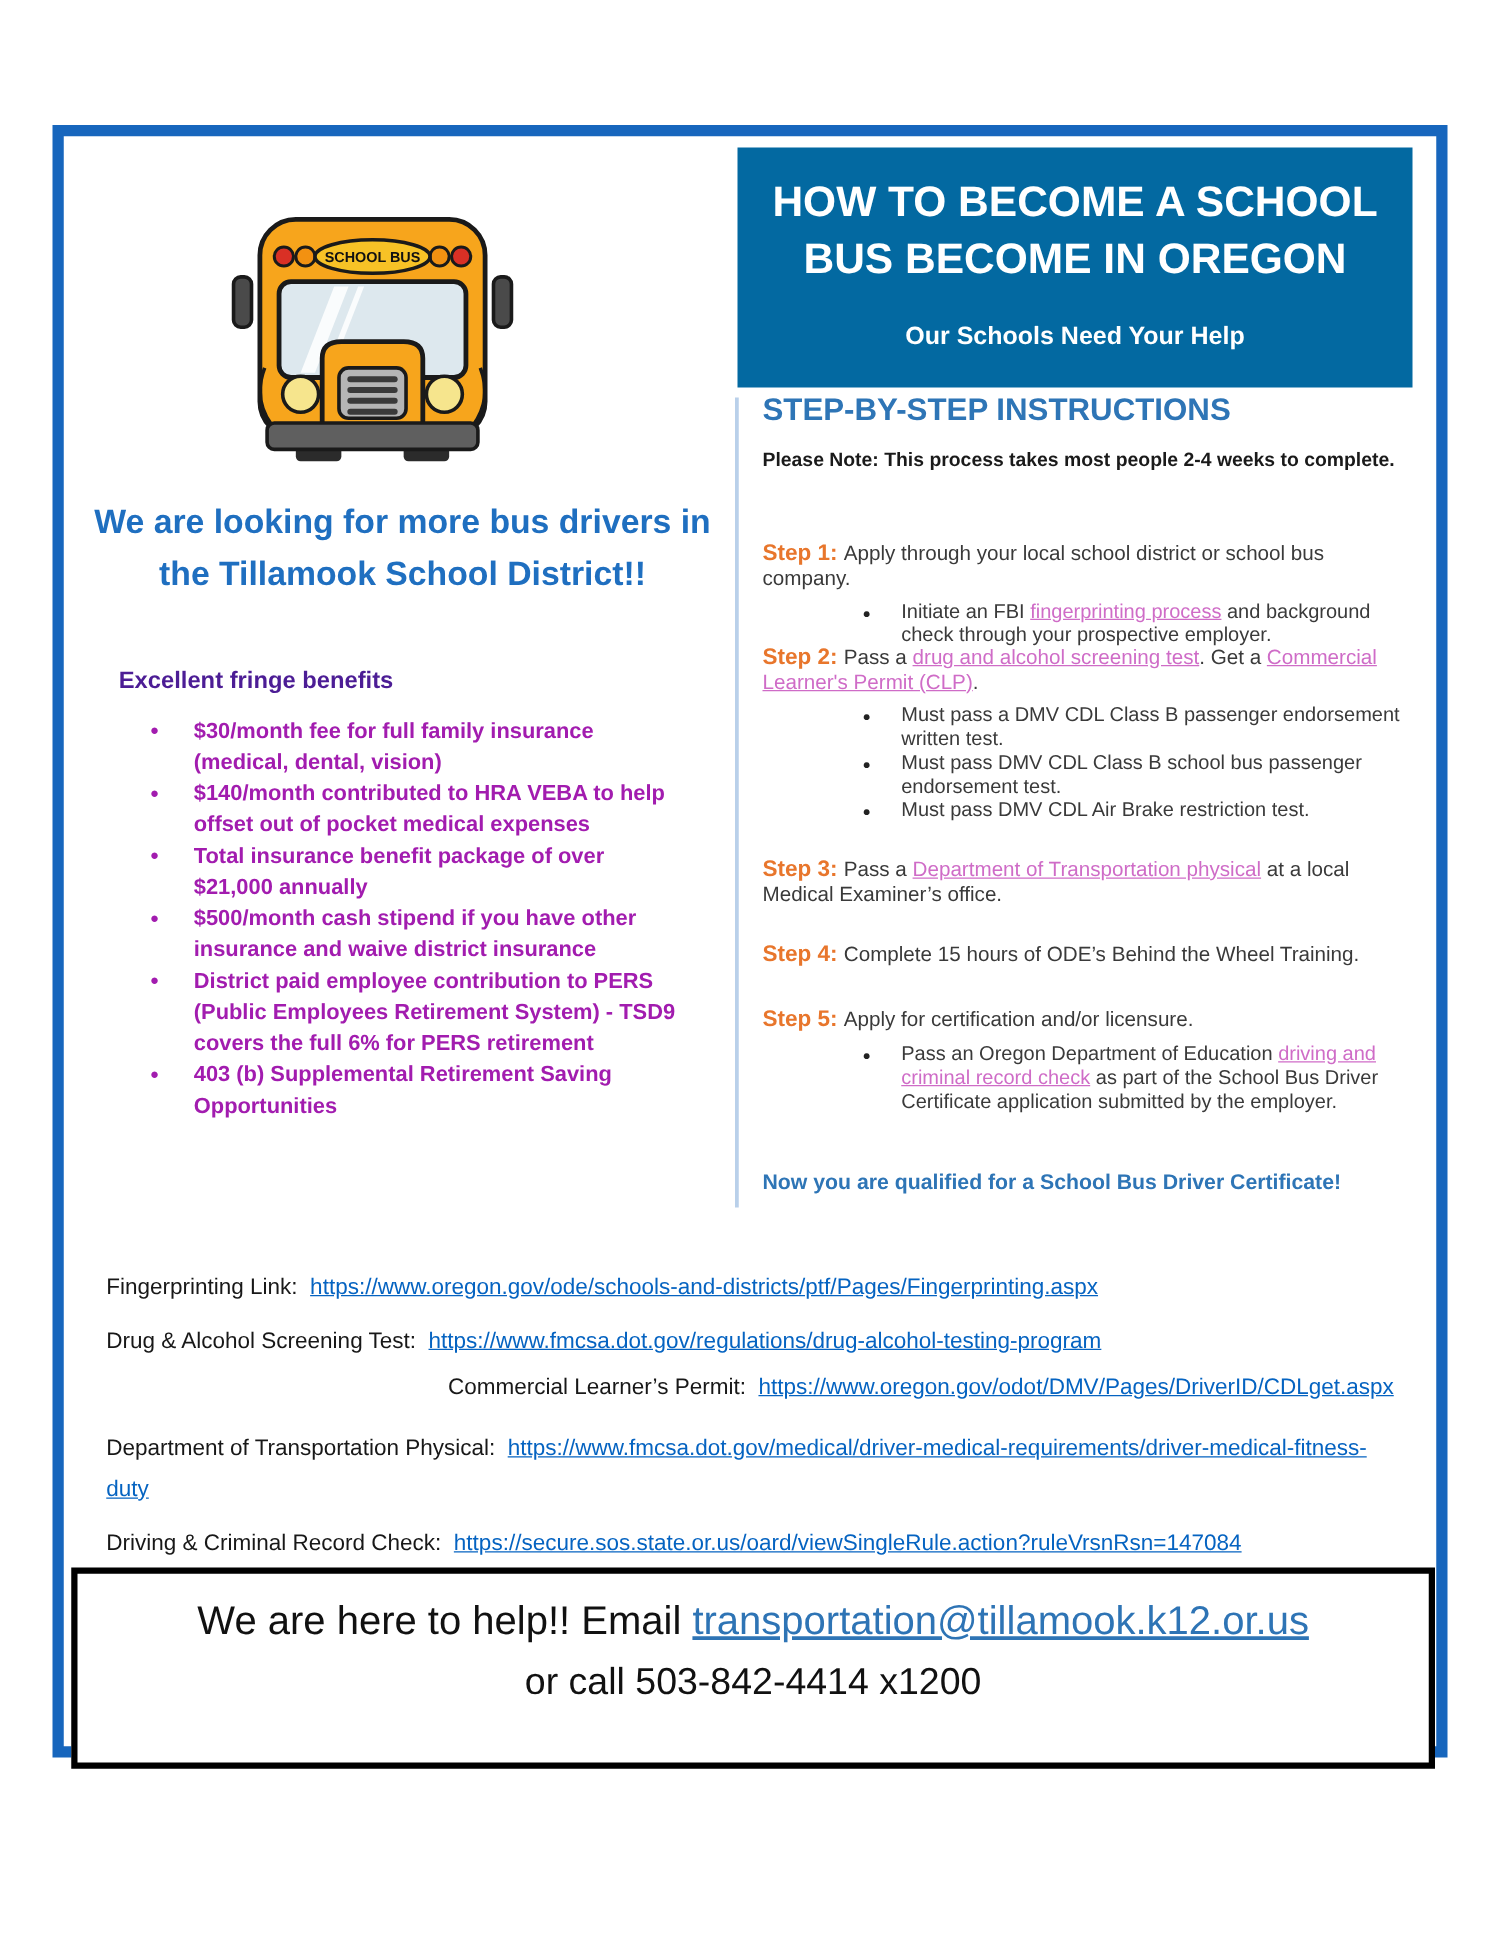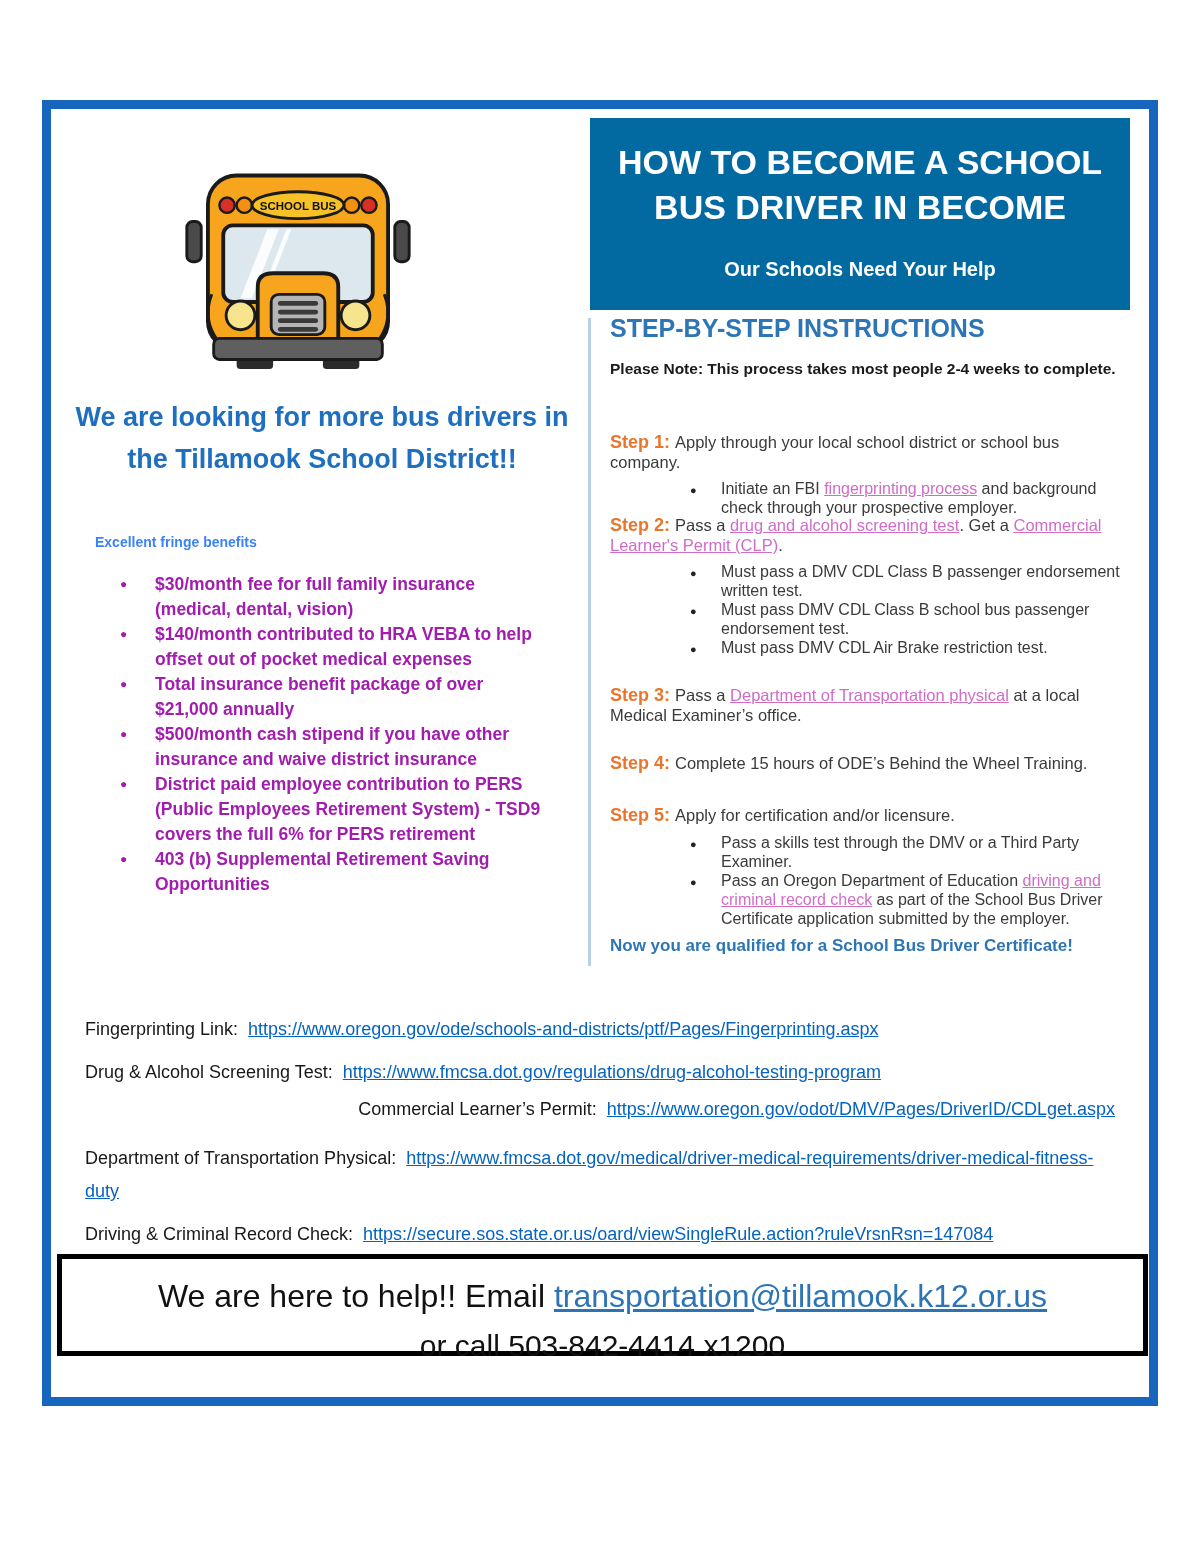--- a/index.html
+++ b/index.html
@@ -11,21 +11,21 @@
   
   .header-box{position:absolute;left:590px;top:118px;width:540px;height:192px;
               background:#0369a1;color:#fff;text-align:center;box-sizing:border-box;padding-top:22px;}
   .header-title{font-size:34px;font-weight:bold;line-height:45px;margin:0;}
   .header-sub{font-size:20px;font-weight:bold;margin-top:28px;}
 
   
   .bus-wrap{position:absolute;left:183px;top:160px;width:230px;height:215px;}
   .left-heading{position:absolute;left:72px;top:396px;width:500px;text-align:center;
                 color:#1f6fc0;font-size:27px;font-weight:bold;line-height:42px;}
-  .benefits-title{position:absolute;left:95px;top:534px;font-size:14px;font-weight:bold;color:#3b82f6;text-align:right;}
+  .benefits-title{position:absolute;left:95px;top:534px;font-size:19px;font-weight:bold;color:#4c1d95;text-align:right;}
   .benefits-list{position:absolute;left:118px;top:572px;width:424px;margin:0;padding:0;list-style:none;}
   .benefits-list li{position:relative;padding-left:37px;font-size:17.5px;font-weight:bold;
                     color:#a21caf;line-height:25px;}
   .benefits-list li::before{content:"\25CF";position:absolute;left:2px;top:0;font-size:12px;}
 
   
   .divider{position:absolute;left:588px;top:318px;width:3px;height:648px;background:#b9d0ea;}
 
   
   .steps-title{position:absolute;left:610px;top:314px;font-size:25px;font-weight:bold;color:#2e75b6;}
@@ -44,36 +44,36 @@
   .pink-link{color:#cf6cc7;text-decoration:underline;cursor:pointer;}
   .blue-link{color:#0563c1;text-decoration:underline;cursor:pointer;}
 
   
   .link-row{position:absolute;left:85px;width:1030px;margin:0;font-size:18px;
             color:#181818;line-height:33px;}
   .link-row-0{top:1013px;}.link-row-1{top:1056px;}.link-row-2{top:1093px;text-align:right;}
   .link-row-3{top:1142px;}.link-row-4{top:1218px;}
 
   
-  .footer-box{position:absolute;left:57px;top:1254px;width:1091px;height:102px;
+  .footer-box{position:absolute;left:57px;top:1254px;width:1091px;height:161px;
               box-sizing:border-box;border:5px solid #000;background:#fff;text-align:center;}
   .footer-line1{margin:12px 0 0 0;font-size:32px;color:#111;line-height:50px;}
   .footer-line1 .blue-link{color:#2e74b5;}
   .footer-line2{margin:2px 0 0 0;font-size:30px;color:#111;line-height:46px;}
 </style>
 </head>
 <body>
 
 <div class="page">
   <div class="frame"></div>
 
   <div class="header-box">
     <div class="header-title">
       <div>HOW TO BECOME A SCHOOL</div>
-      <div>BUS DRIVER IN BECOME</div>
+      <div>BUS BECOME IN OREGON</div>
     </div>
     <div class="header-sub">Our Schools Need Your Help</div>
   </div>
 
   <div class="bus-wrap">
     <svg viewBox="0 0 240 220" width="230" height="215">
 
       <rect x="4" y="62" width="15" height="42" rx="6" fill="#4a4a4a" stroke="#1a1a1a" stroke-width="3"></rect>
       <rect x="221" y="62" width="15" height="42" rx="6" fill="#4a4a4a" stroke="#1a1a1a" stroke-width="3"></rect>
 
@@ -144,21 +144,20 @@
       </div>
       <div class="step step-pos-2">
         <p class="step-text"><span class="step-label">Step 3: </span>Pass a <a class="pink-link" href="#">Department of Transportation physical</a> at a local Medical Examiner’s office.</p>
       </div>
       <div class="step step-pos-3">
         <p class="step-text"><span class="step-label">Step 4: </span>Complete 15 hours of ODE’s Behind the Wheel Training.</p>
       </div>
       <div class="step step-pos-4">
         <p class="step-text"><span class="step-label">Step 5: </span>Apply for certification and/or licensure.</p>
         <ul class="step-bullets">
-          <li>Pass a skills test through the DMV or a Third Party Examiner.</li>
           <li>Pass an Oregon Department of Education <a class="pink-link" href="#">driving and criminal record check</a> as part of the School Bus Driver Certificate application submitted by the employer.</li>
         </ul>
       </div>
     </div>
   <div class="qualified">Now you are qualified for a School Bus Driver Certificate!</div>
 
   <div id="links-root">
       <p class="link-row link-row-0"><span>Fingerprinting Link:&nbsp; </span><a class="blue-link" href="#">https://www.oregon.gov/ode/schools-and-districts/ptf/Pages/Fingerprinting.aspx</a></p>
       <p class="link-row link-row-1"><span>Drug &amp; Alcohol Screening Test:&nbsp; </span><a class="blue-link" href="#">https://www.fmcsa.dot.gov/regulations/drug-alcohol-testing-program</a></p>
       <p class="link-row link-row-2"><span>Commercial Learner’s Permit:&nbsp; </span><a class="blue-link" href="#">https://www.oregon.gov/odot/DMV/Pages/DriverID/CDLget.aspx</a></p>

